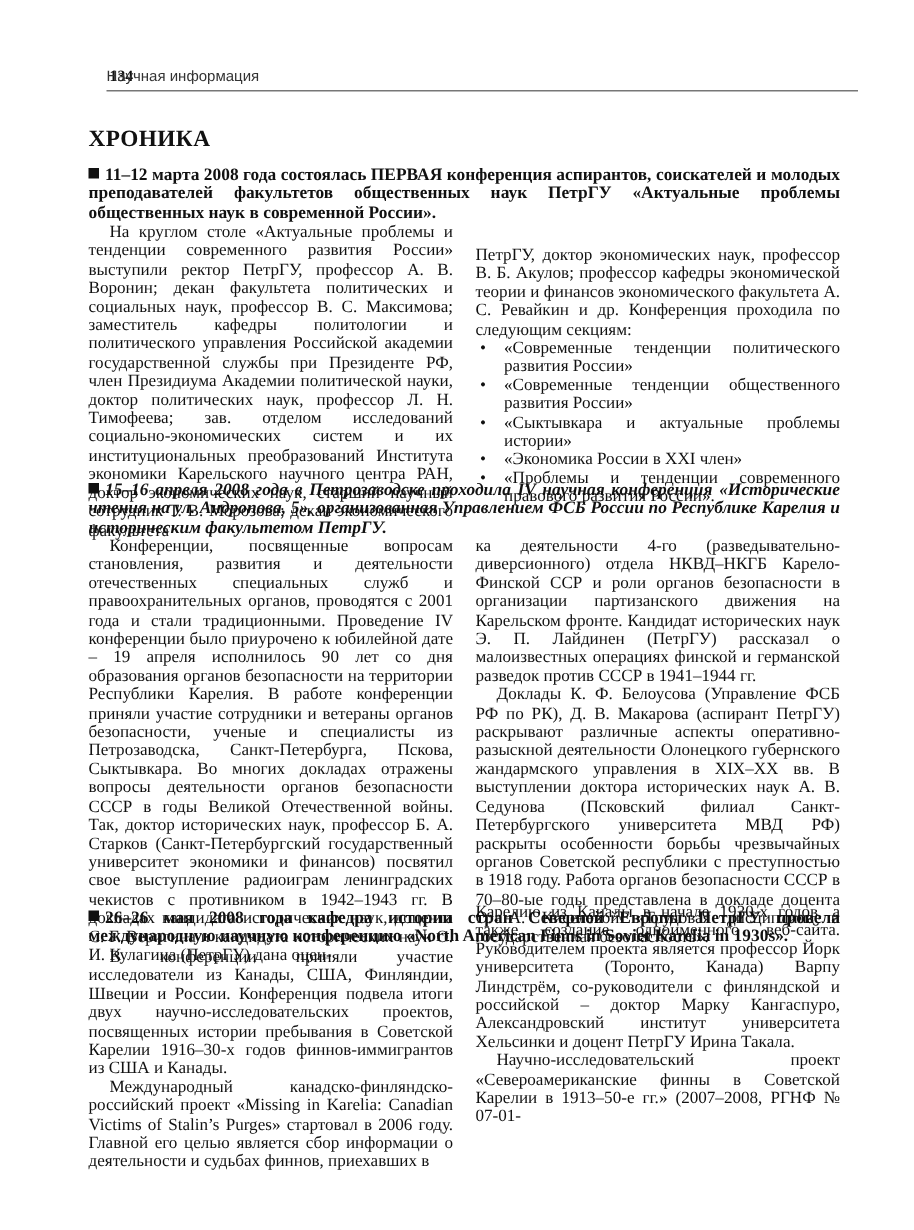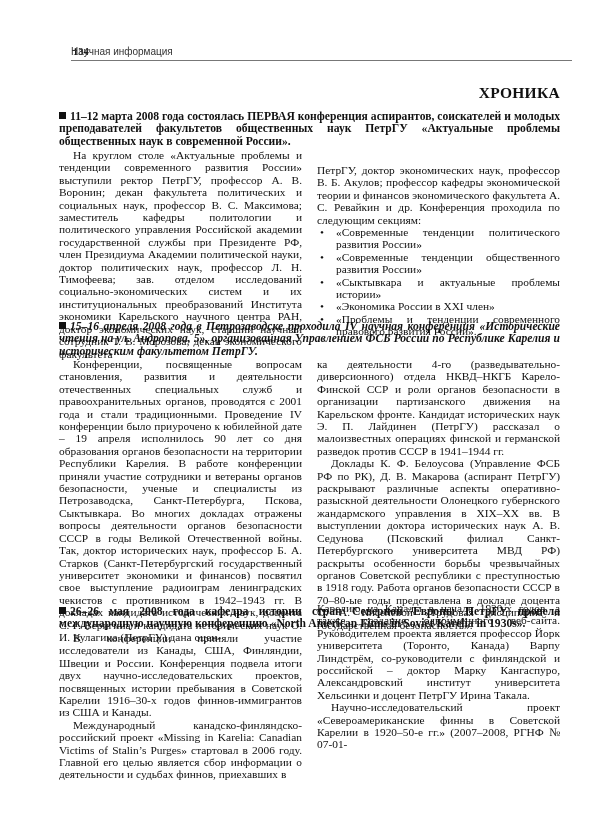--- a/index.html
+++ b/index.html
@@ -3,21 +3,21 @@
 <meta charset="utf-8">
 <style>
   html, body { margin: 0; padding: 0; background: #ffffff; }
   body { width: 609px; height: 820px; position: relative; overflow: hidden;
          font-family: "Liberation Serif", serif; color: #111; }
   .page { position: absolute; left: 0; top: 0; width: 609px; height: 820px; }
   .runhead { position: absolute; left: 71px; top: 46px; width: 501px; height: 14px;
              border-bottom: 1px solid #777; font-size: 10.5px; }
   .pnum { position: absolute; left: 2px; top: 0; font-weight: bold; }
   .rtitle { position: absolute; left: 0; right: 0; top: 0; font-family: "Liberation Sans", sans-serif; font-size: 10px; color:#333; }
-  .title { position: absolute; left: 59px; width: 501px; top: 84px; text-align: right;
+  .title { position: absolute; left: 59px; width: 501px; top: 84px; text-align: left;
            font-weight: bold; font-size: 15.5px; letter-spacing: 0.3px; }
   .lead { position: absolute; left: 59px; width: 501px; font-weight: bold; font-size: 11.6px;
           line-height: 12.3px; text-align: justify; }
   .lead .sq { display: inline-block; width: 7px; height: 7px; background: #111; margin-right: 4px; vertical-align: 1px; }
   .col { position: absolute; width: 243px; font-size: 11.4px; line-height: 12.4px; text-align: justify; }
   .col p { margin: 0; text-indent: 14px; }
   .col p.noind { text-indent: 0; }
   .col ul { margin: 0; padding: 0; list-style: none; }
   .col li { position: relative; padding-left: 19px; }
   .col li .bul { position: absolute; left: 3px; top: 0; }
@@ -66,16 +66,16 @@
 
   <div class="lead" style="top:606px;">
     <span class="sq"></span><span>26–26 мая 2008 года кафедра истории стран Северной Европы ПетрГУ провела международную научную конференцию «North American Finns in Soviet Karelia in 1930s».</span>
   </div>
   <div class="col c1" style="top:632px;">
     <p>В конференции приняли участие исследователи из Канады, США, Финляндии, Швеции и России. Конференция подвела итоги двух научно-исследовательских проектов, посвященных истории пребывания в Советской Карелии 1916–30-х годов финнов-иммигрантов из США и Канады.</p>
     <p>Международный канадско-финляндско-российский проект «Missing in Karelia: Canadian Victims of Stalin’s Purges» стартовал в 2006 году. Главной его целью является сбор информации о деятельности и судьбах финнов, приехавших в</p>
   </div>
   <div class="col c2" style="top:602px;">
     <p class="noind">Карелию из Канады в начале 1930-х годов, а также создание одноименного веб-сайта. Руководителем проекта является профессор Йорк университета (Торонто, Канада) Варпу Линдстрём, со-руководители с финляндской и российской – доктор Марку Кангаспуро, Александровский институт университета Хельсинки и доцент ПетрГУ Ирина Такала.</p>
-    <p>Научно-исследовательский проект «Североамериканские финны в Советской Карелии в 1920–50-е гг.» (2007–2008, РГНФ № 07-01-</p>
+    <p>Научно-исследовательский проект «Североамериканские финны в Советской Карелии в 1913–50-е гг.» (2007–2008, РГНФ № 07-01-</p>
   </div>
 
 </div>
 
 </body></html>

